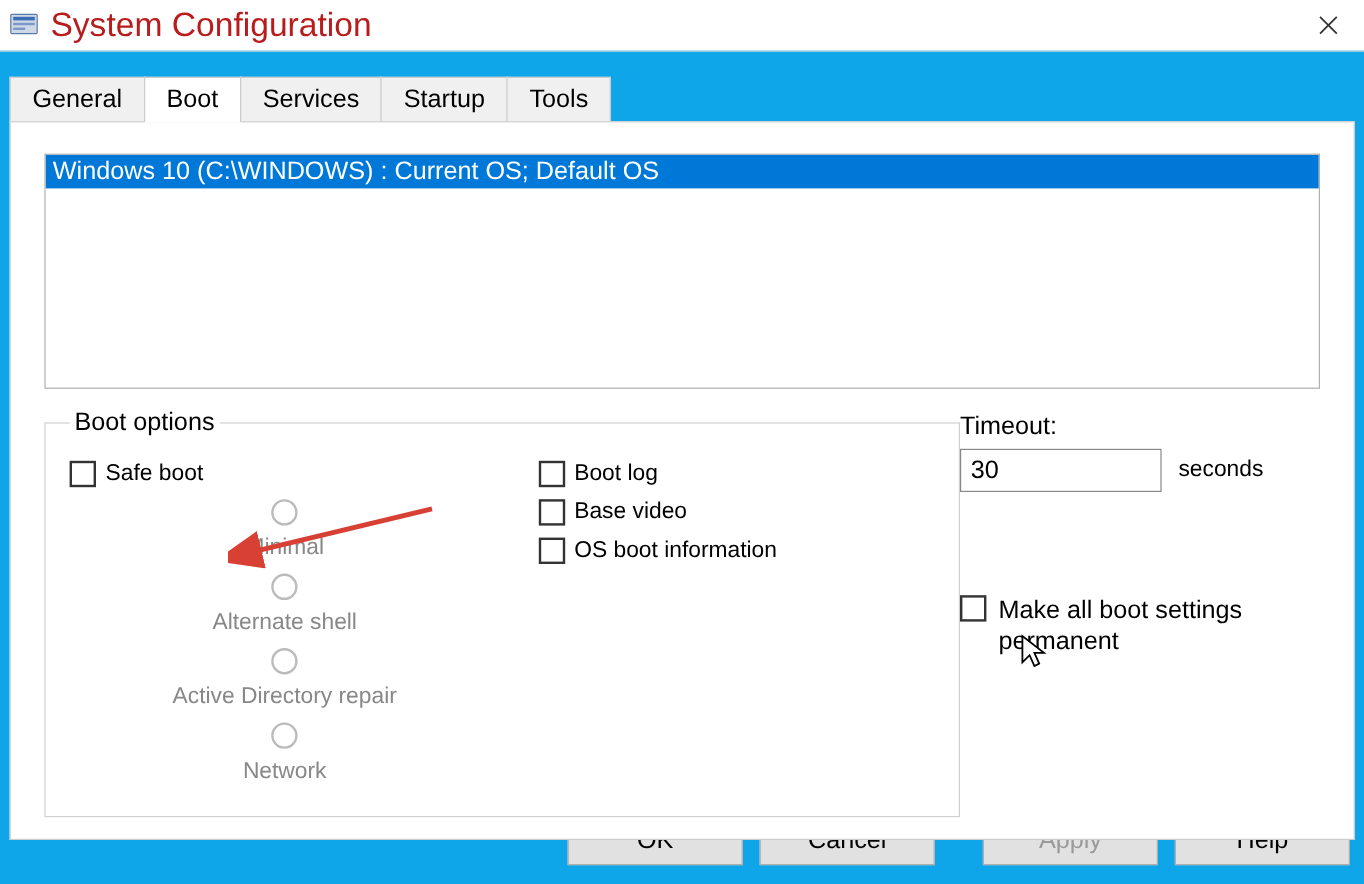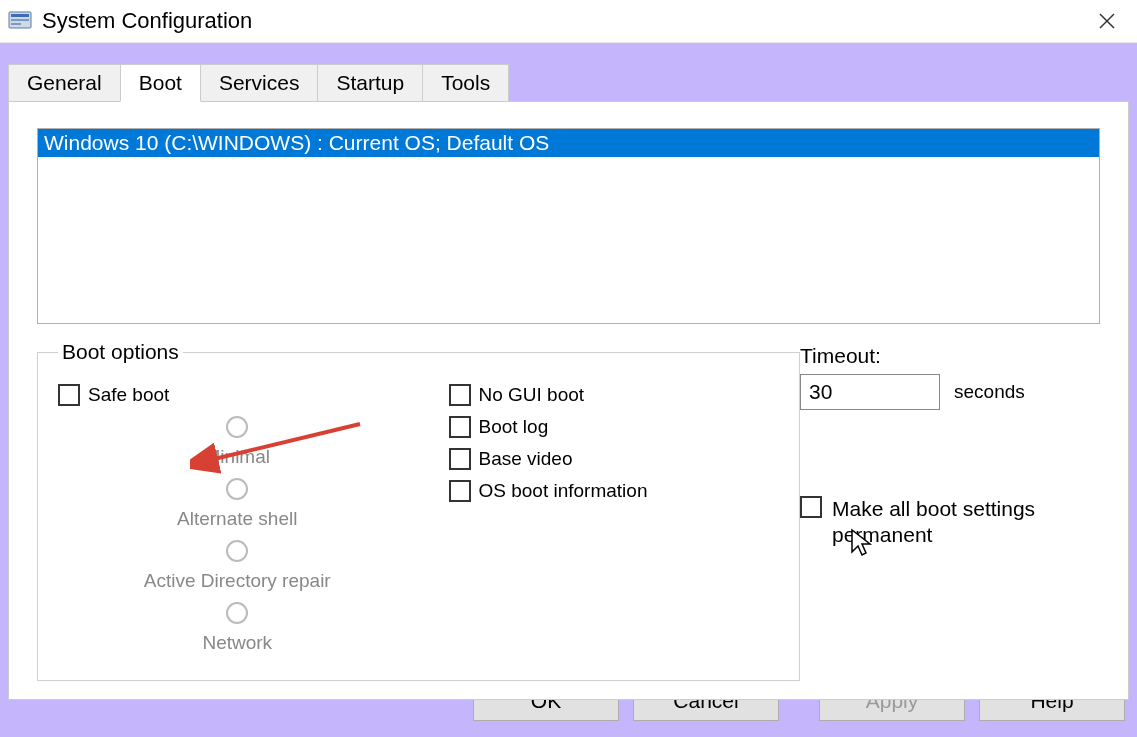--- a/index.html
+++ b/index.html
@@ -22,38 +22,38 @@
     }
     .app-icon {
       width: 24px;
       height: 24px;
       margin-right: 10px;
       display: inline-flex;
       align-items: center;
       justify-content: center;
     }
     .app-title {
-      font-size: 22px;
-      color: #000000;
+      font-size: 28px;
+      color: #b91c1c;
     }
     .close-btn {
       position: absolute;
       right: 0;
       top: 0;
       width: 60px;
       height: 42px;
       display: flex;
       align-items: center;
       justify-content: center;
       color: #444;
       font-size: 22px;
       cursor: pointer;
     }
     .content {
-      background: #c4b5fd;
+      background: #0ea5e9;
       height: calc(737px - 42px);
       padding: 8px 8px 4px 8px;
       border-top: 1px solid #e8e8e8;
       position: relative;
     }
     .tabs {
       display: flex;
       margin-top: 12px;
     }
     .tab {
@@ -164,21 +164,21 @@
     .timeout-label {
       font-size: 21px;
       margin-bottom: 6px;
     }
     .timeout-input-row {
       display: flex;
       align-items: center;
       gap: 14px;
     }
     .timeout-input {
-      width: 140px;
+      width: 168px;
       border: 1px solid #888;
       padding: 4px 8px;
       font-size: 21px;
       height: 36px;
       font-family: inherit;
     }
     .perm-row {
       display: flex;
       align-items: flex-start;
       gap: 10px;
@@ -290,24 +290,20 @@
             </div>
             <div class="opt-row indent disabled">
               <span class="radio-box"></span>
               <span>Network</span>
             </div>
           </div>
 
           <div class="col">
             <div class="opt-row">
               <span class="checkbox-box"></span>
-              <span>No GUI boot</span>
-            </div>
-            <div class="opt-row">
-              <span class="checkbox-box"></span>
               <span>Boot log</span>
             </div>
             <div class="opt-row">
               <span class="checkbox-box"></span>
               <span>Base video</span>
             </div>
             <div class="opt-row">
               <span class="checkbox-box"></span>
               <span>OS boot information</span>
             </div>

